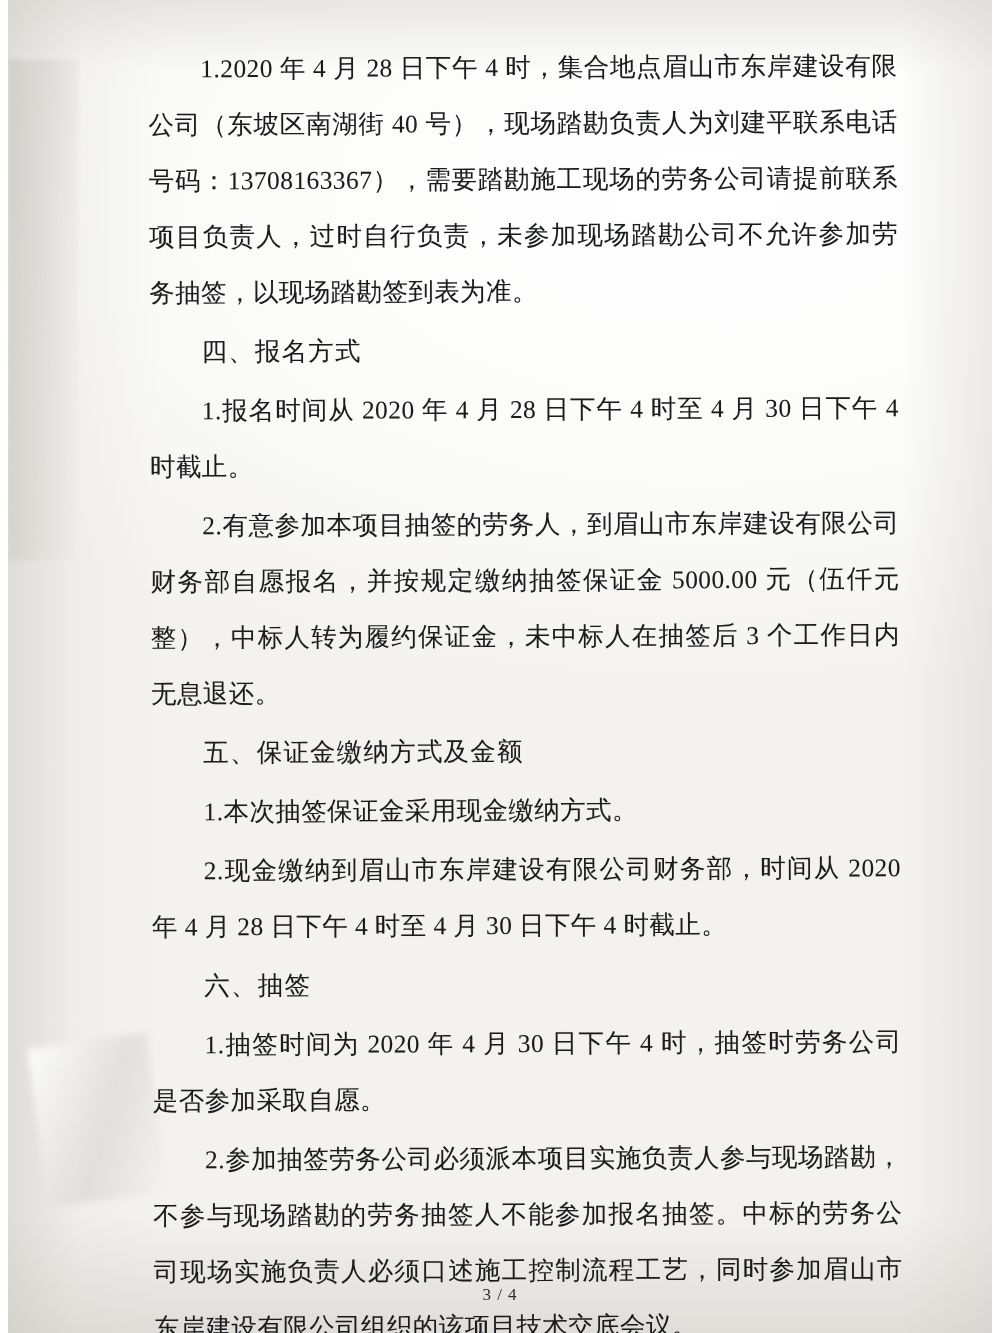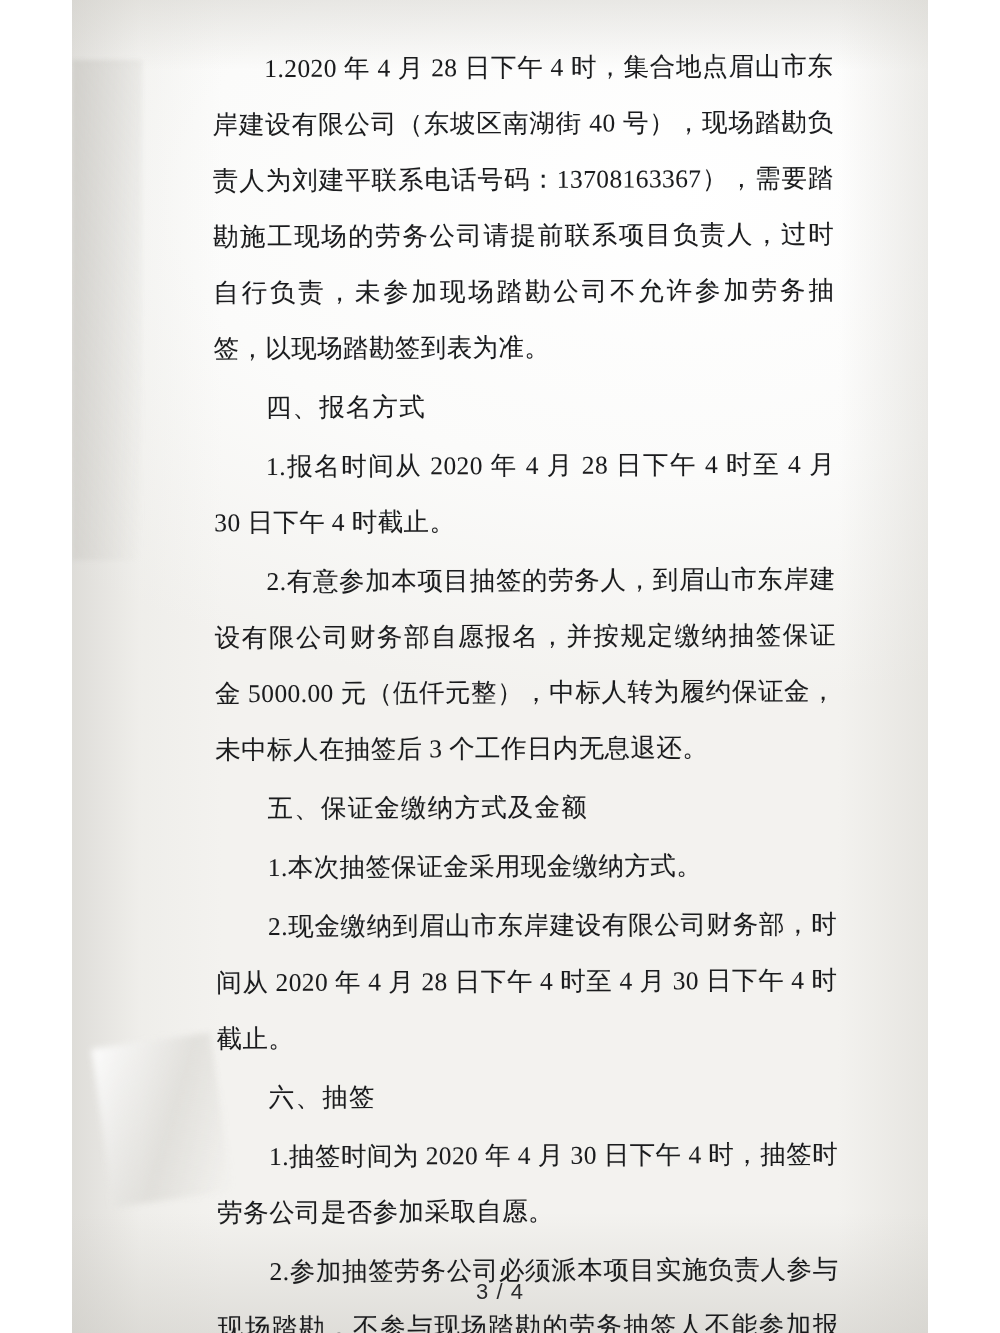--- a/index.html
+++ b/index.html
@@ -2,21 +2,21 @@
 <html lang="zh"><head>
 <meta charset="utf-8">
 <style>
   html, body {
     margin: 0;
     padding: 0;
     background: #ffffff;
   }
   #page {
     position: relative;
-    width: 856px;
+    width: 984px;
     height: 1333px;
     margin: 0 auto;
     overflow: hidden;
     background:
       radial-gradient(ellipse 900px 500px at 70% 15%, #ffffff 0%, #fbfbfa 55%, #f3f2ef 100%),
       linear-gradient(160deg, #fdfdfc 0%, #f6f5f2 40%, #eeede9 100%);
     font-family: "Liberation Serif", "DejaVu Serif", serif;
     color: #17181a;
   }
   
@@ -79,22 +79,22 @@
   p.heading {
     text-indent: 52px;
     letter-spacing: 1.2px;
   }
   .footer {
     position: absolute;
     left: 0;
     right: 0;
     bottom: 28px;
     text-align: center;
-    font-size: 22px;
-    font-family: Liberation Sans, sans-serif;
+    font-size: 17px;
+    font-family: Liberation Serif, serif;
     color: #2a2b2d;
     letter-spacing: 1px;
   }
   
   .skew {
     transform: rotate(-0.25deg);
     transform-origin: 50% 0%;
   }
 </style>
 </head>

